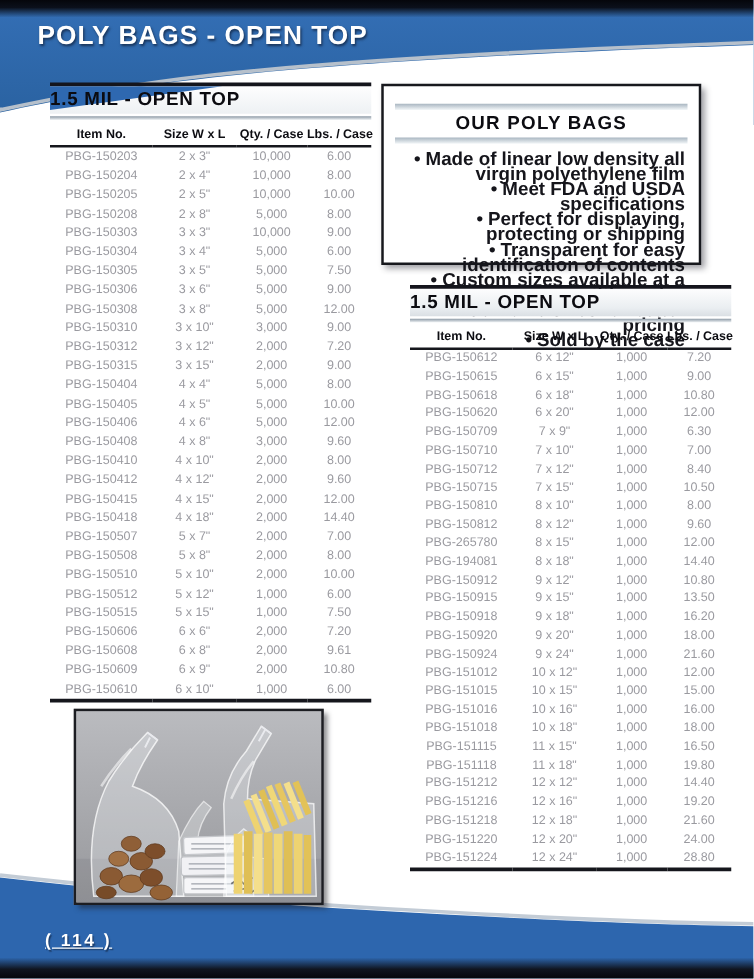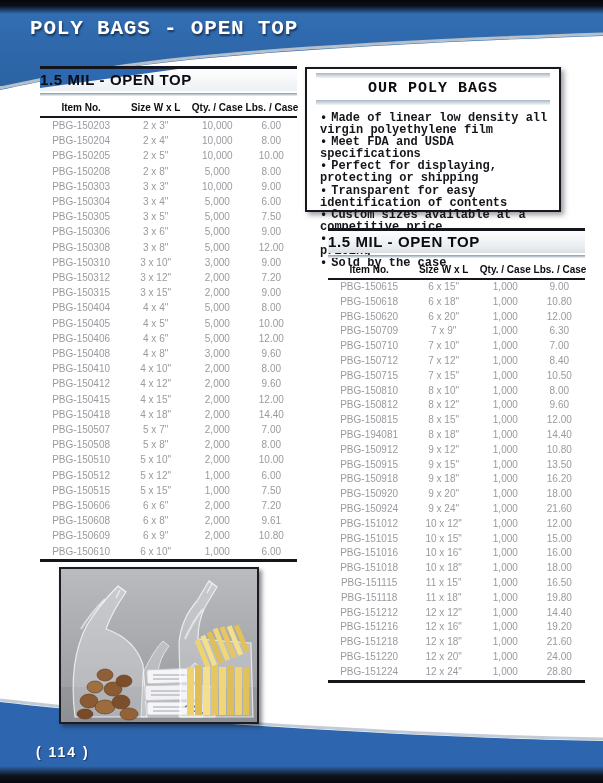--- a/index.html
+++ b/index.html
@@ -3,21 +3,21 @@
 <meta charset="utf-8">
 <style>
   html,body { margin:0; padding:0; background:#ffffff; }
   .page {
     position:relative; width:603px; height:783px; overflow:hidden;
     background:#ffffff; font-family:"Liberation Sans", sans-serif;
     -webkit-font-smoothing:antialiased;
   }
 
   
-  .banner { position:absolute; top:0; left:0; width:603px; height:100px;font-family:Liberation Mono, monospace; }
+  .banner { position:absolute; top:0; left:0; width:603px; height:100px; }
   .banner svg { position:absolute; top:0; left:0; }
   .banner-title {
     position:absolute; left:30px; top:17px; margin:0;
     font-size:21px; font-weight:bold; color:#ffffff; letter-spacing:0.8px;
     text-shadow:1px 2px 2px rgba(8,14,30,0.6);
   }
   .top-dark {
     position:absolute; top:0; left:0; width:603px; height:14px;
     background:linear-gradient(to bottom, #05060b 0px, #0b101b 6px, rgba(16,22,36,0) 14px);
   }
@@ -50,41 +50,42 @@
     height:15.2px; line-height:15.2px; white-space:nowrap;
   }
   .tablewrap.right tbody td { height:14.8px; line-height:14.8px; }
 
   
   .infobox {
     position:absolute; left:305px; top:67px; width:256px; height:145px; z-index:3;
     background:#ffffff; border:2px solid #17181d; box-sizing:border-box;
     box-shadow:3px 3px 5px rgba(40,40,50,0.45);
   }
-  .ib-inner { margin:4px 9px 0 9px;font-family:Liberation Mono, monospace; }
+  .ib-inner { margin:14px 9px 0 9px; }
   .ib-bar { height:5px; background:linear-gradient(to bottom,#a9b6c1,#f3f7f9); }
   .ib-title { text-align:center; font-size:15px; font-weight:bold; color:#0c0c11; letter-spacing:1px; padding:2px 0 3px; }
   .ib-list { list-style:none; margin:7px 0 0; padding:0 2px 0 4px; }
-  .ib-list li { font-size:12px; line-height:12.1px; font-weight:bold; color:#15151b; }
+  .ib-list li { font-size:15px; line-height:12.1px; font-weight:bold; color:#15151b;text-align:right; }
   .ib-list li::before { content:"•"; margin-right:4px; }
 
   
   .photo {
     position:absolute; left:59px; top:567px; width:200px; height:157px; z-index:5;
     border:2px solid #1c1d22; box-sizing:border-box; background:#aaabaf;
     box-shadow:3px 3px 4px rgba(30,30,36,0.5); margin:0;
   }
 
   
   .footer { position:absolute; left:0; top:640px; width:603px; height:143px; z-index:2; }
   .footer svg { position:absolute; top:0; left:0; }
   .pageno {
     position:absolute; left:36px; top:104px; z-index:7;
     font-size:14px; font-weight:bold; color:#ffffff; letter-spacing:2px;
     text-shadow:1px 1px 1px rgba(10,15,30,0.5);
+    text-decoration:underline;
   }
   .bottom-dark {
     position:absolute; left:0; bottom:0; width:603px; height:17px; z-index:6;
     background:linear-gradient(to bottom, rgba(6,8,13,0) 0%, #101520 55%, #05060b 100%);
   }
 </style>
 </head>
 <body>
 
 <div class="page">
@@ -336,20 +337,26 @@
       <thead>
         <tr>
           <th>Item No.</th>
           <th>Size W x L</th>
           <th>Qty. / Case</th>
           <th>Lbs. / Case</th>
         </tr>
       </thead>
       <tbody>
           <tr>
+            <td>PBG-150612</td>
+            <td>6 x 12"</td>
+            <td>1,000</td>
+            <td>7.20</td>
+          </tr>
+          <tr>
             <td>PBG-150615</td>
             <td>6 x 15"</td>
             <td>1,000</td>
             <td>9.00</td>
           </tr>
           <tr>
             <td>PBG-150618</td>
             <td>6 x 18"</td>
             <td>1,000</td>
             <td>10.80</td>
@@ -390,21 +397,21 @@
             <td>1,000</td>
             <td>8.00</td>
           </tr>
           <tr>
             <td>PBG-150812</td>
             <td>8 x 12"</td>
             <td>1,000</td>
             <td>9.60</td>
           </tr>
           <tr>
-            <td>PBG-150815</td>
+            <td>PBG-265780</td>
             <td>8 x 15"</td>
             <td>1,000</td>
             <td>12.00</td>
           </tr>
           <tr>
             <td>PBG-194081</td>
             <td>8 x 18"</td>
             <td>1,000</td>
             <td>14.40</td>
           </tr>

